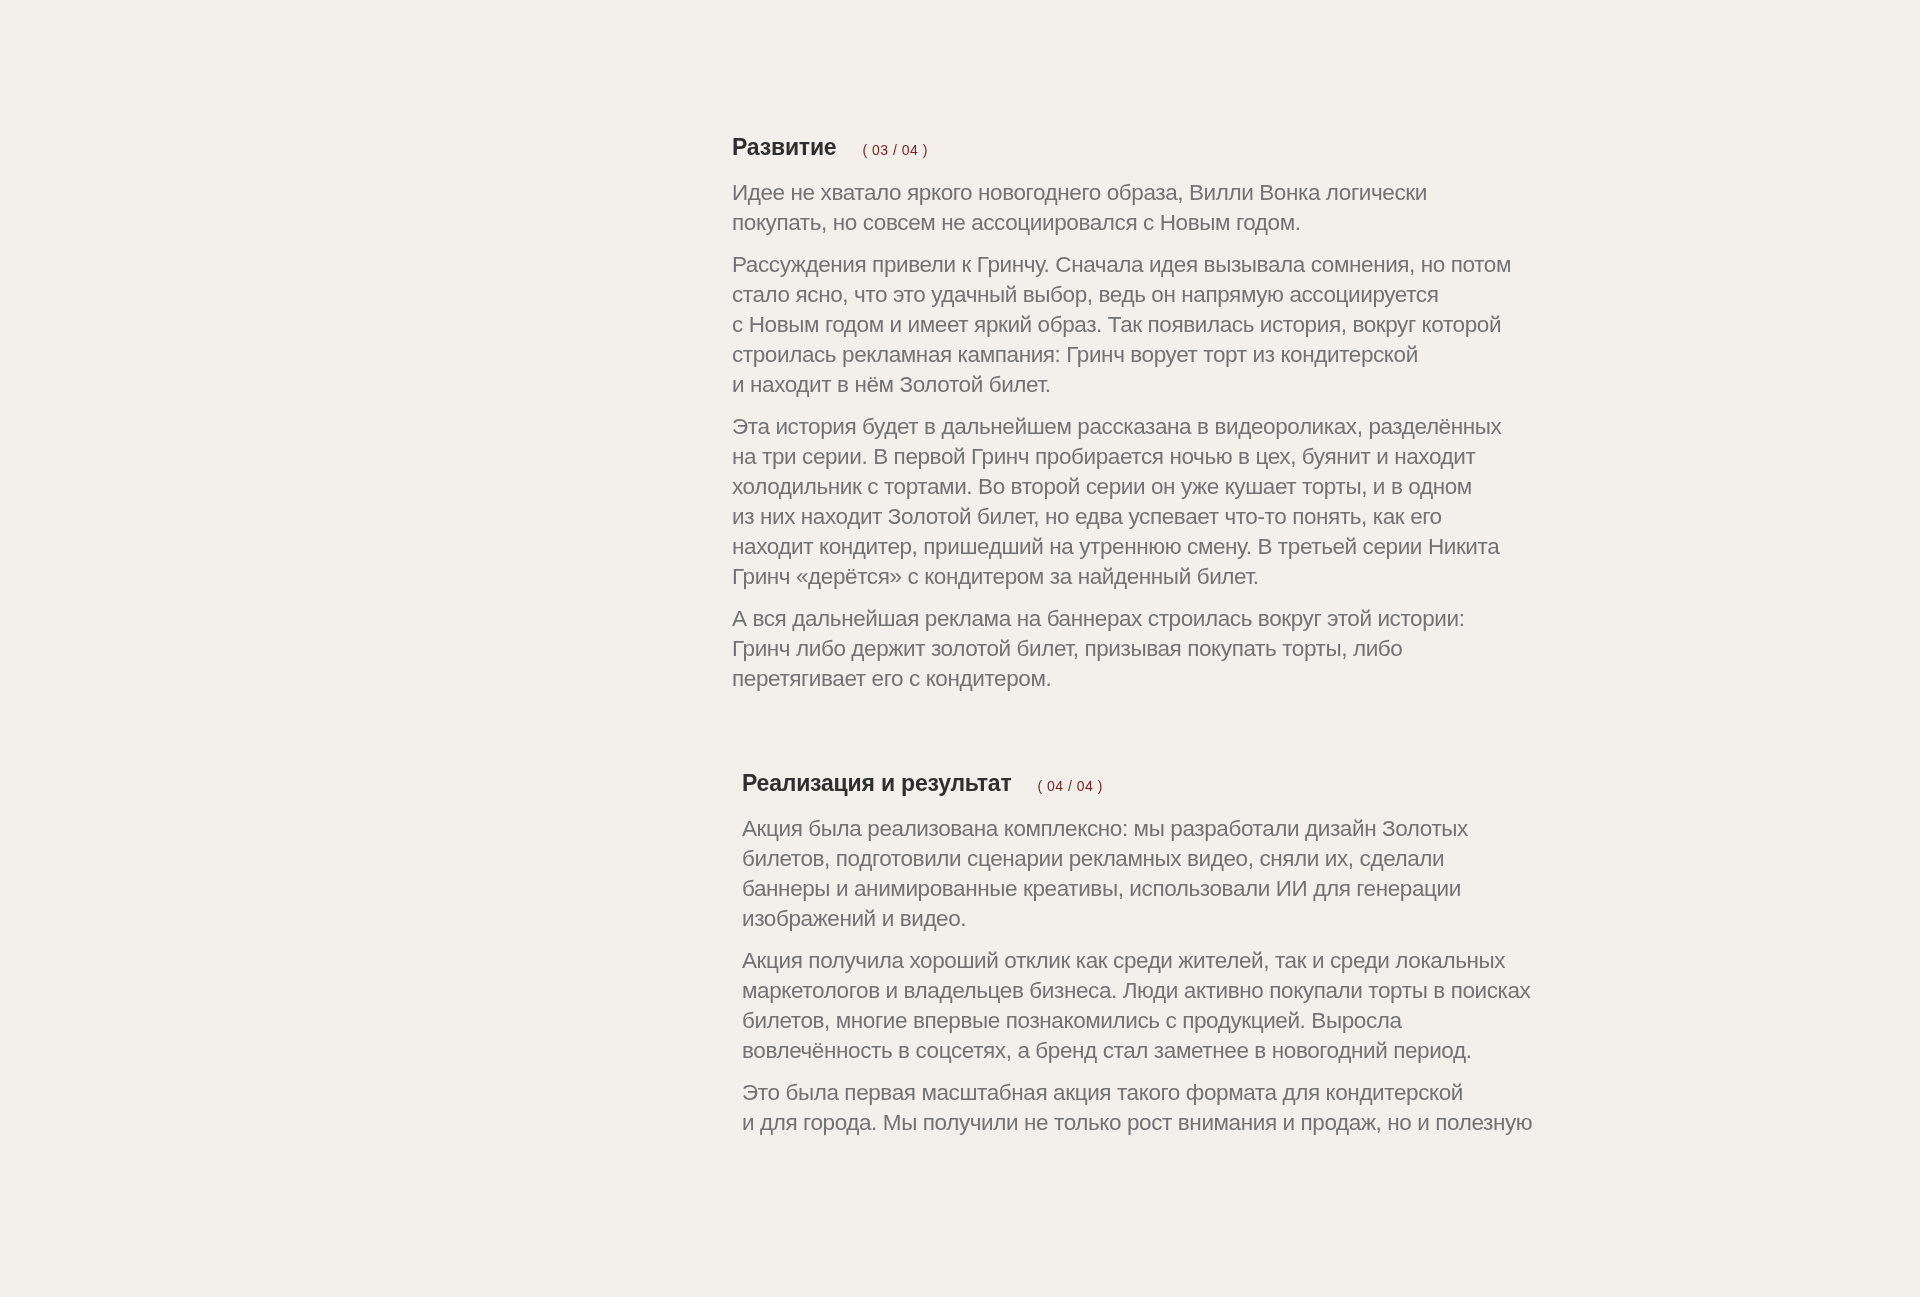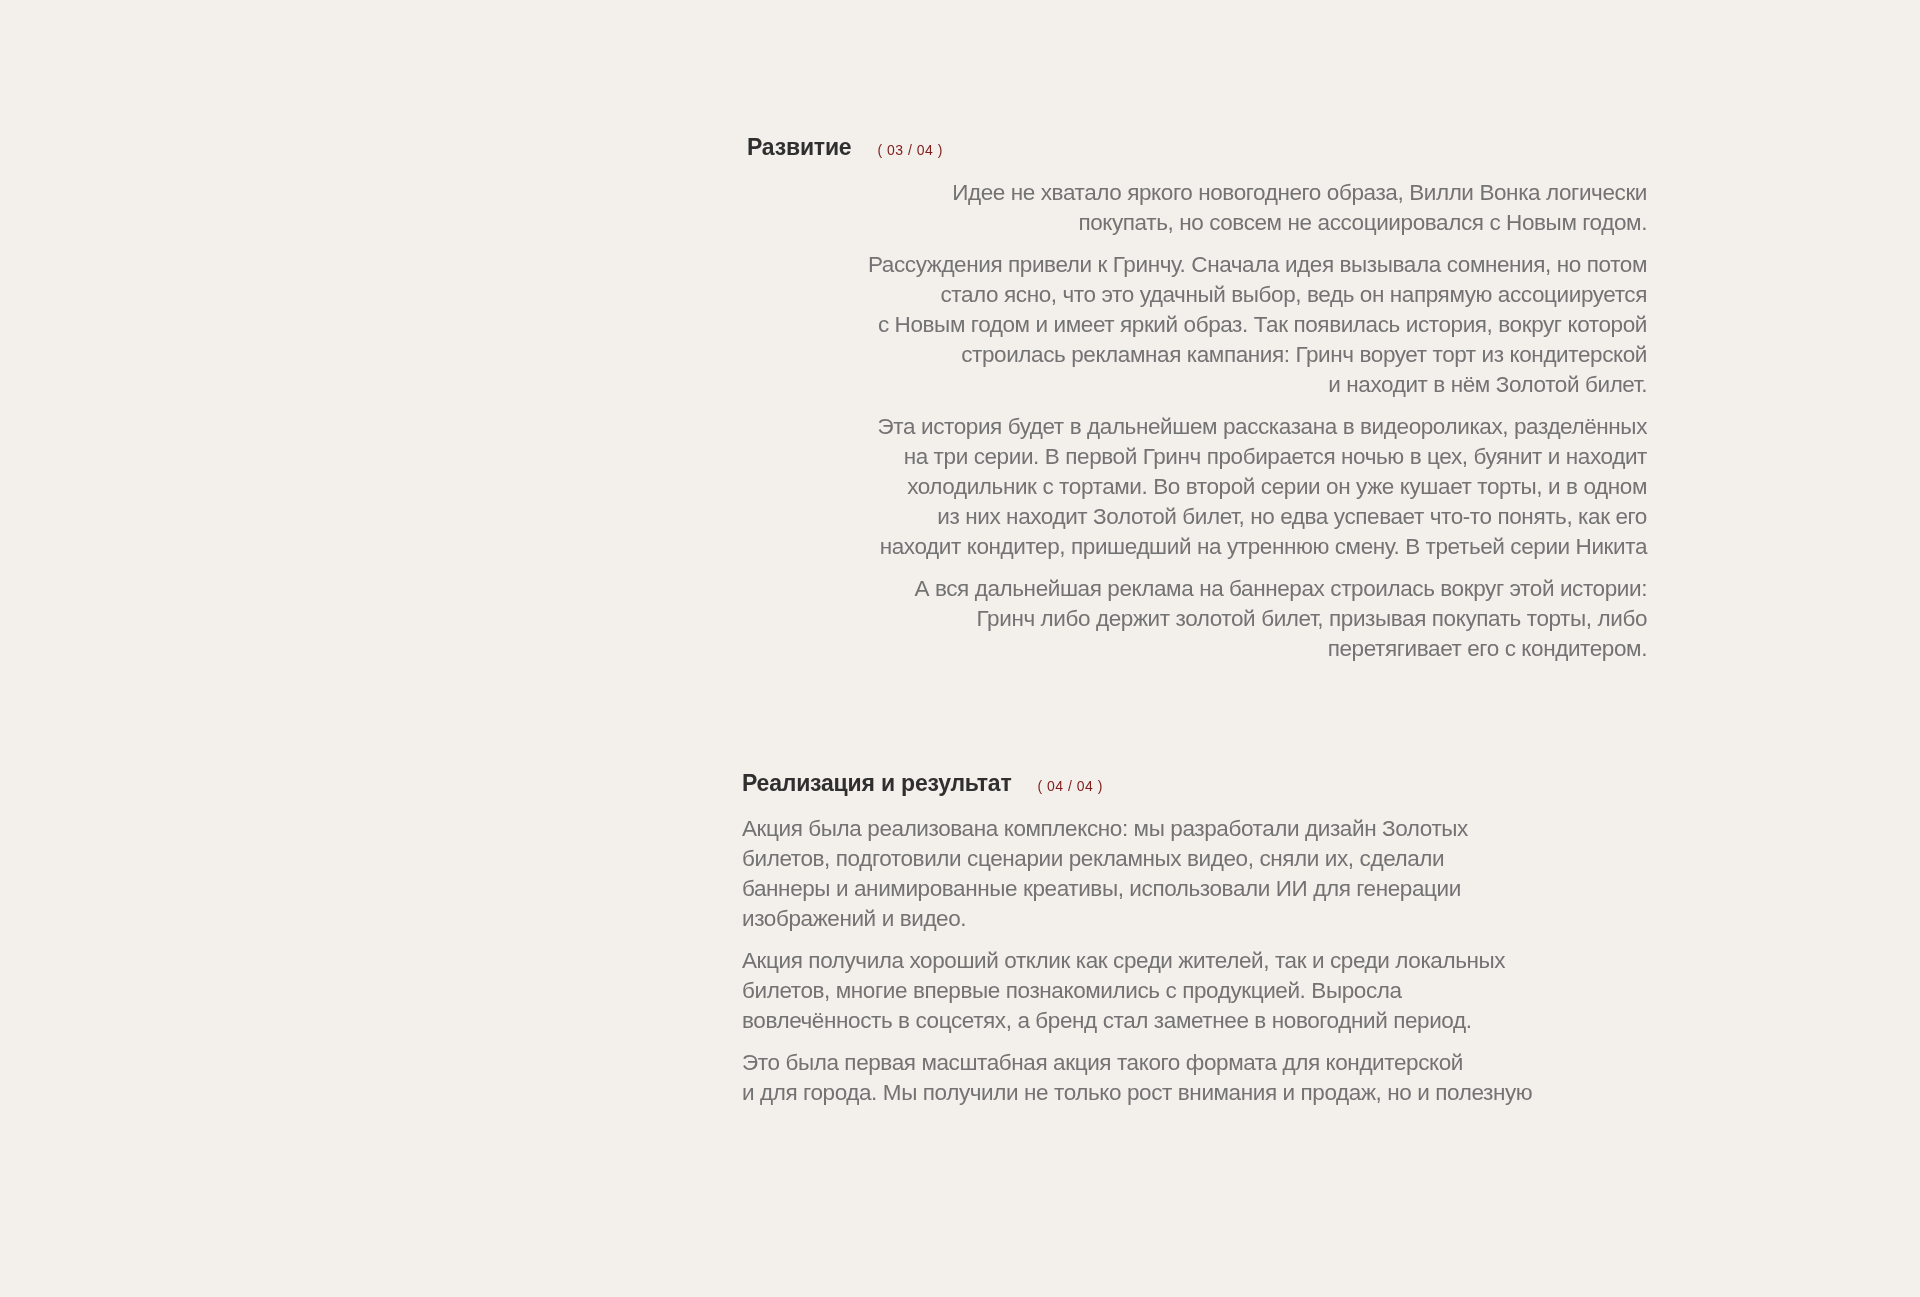--- a/index.html
+++ b/index.html
@@ -1,21 +1,21 @@
 <!DOCTYPE html>
 <html><head>
 <meta charset="utf-8">
 <style>
   html, body { margin:0; padding:0; }
   body {
     width:1920px; height:1297px; background:#f3efeb; position:relative; overflow:hidden;
     font-family:"Liberation Sans", sans-serif; color:#3a3a3a;
   }
   .section { position:absolute; width:900px; }
-  .sec1 { left:747px; top:134px;text-align:right; }
+  .sec1 { left:732px; top:134px; }
   .sec2 { left:742px; top:770px; }
   .head { display:flex; align-items:baseline; height:36px; margin-bottom:8px; }
   .title { font-size:23px; font-weight:bold; color:#2f2f2f; letter-spacing:-0.2px; }
   .counter { font-size:14px; color:#7f1d1d; margin-left:26px; letter-spacing:0.5px; }
   .para { font-size:22.5px; line-height:30px; margin:0 0 12px 0; letter-spacing:-0.4px; color:#737373; }
   .line { display:block; white-space:nowrap; }
 </style>
 </head>
 <body>
 
@@ -34,20 +34,21 @@
     <span class="line">с Новым годом и имеет яркий образ. Так появилась история, вокруг которой</span>
     <span class="line">строилась рекламная кампания: Гринч ворует торт из кондитерской</span>
     <span class="line">и находит в нём Золотой билет.</span>
   </p>
   <p class="para">
     <span class="line">Эта история будет в дальнейшем рассказана в видеороликах, разделённых</span>
     <span class="line">на три серии. В первой Гринч пробирается ночью в цех, буянит и находит</span>
     <span class="line">холодильник с тортами. Во второй серии он уже кушает торты, и в одном</span>
     <span class="line">из них находит Золотой билет, но едва успевает что-то понять, как его</span>
     <span class="line">находит кондитер, пришедший на утреннюю смену. В третьей серии Никита</span>
+    <span class="line">Гринч «дерётся» с кондитером за найденный билет.</span>
   </p>
   <p class="para">
     <span class="line">А вся дальнейшая реклама на баннерах строилась вокруг этой истории:</span>
     <span class="line">Гринч либо держит золотой билет, призывая покупать торты, либо</span>
     <span class="line">перетягивает его с кондитером.</span>
   </p>
 </div>
 
 <div class="section sec2">
   <div class="head">
@@ -55,20 +56,21 @@
     <span class="counter">( 04 / 04 )</span>
   </div>
   <p class="para">
     <span class="line">Акция была реализована комплексно: мы разработали дизайн Золотых</span>
     <span class="line">билетов, подготовили сценарии рекламных видео, сняли их, сделали</span>
     <span class="line">баннеры и анимированные креативы, использовали ИИ для генерации</span>
     <span class="line">изображений и видео.</span>
   </p>
   <p class="para">
     <span class="line">Акция получила хороший отклик как среди жителей, так и среди локальных</span>
+    <span class="line">маркетологов и владельцев бизнеса. Люди активно покупали торты в поисках</span>
     <span class="line">билетов, многие впервые познакомились с продукцией. Выросла</span>
     <span class="line">вовлечённость в соцсетях, а бренд стал заметнее в новогодний период.</span>
   </p>
   <p class="para">
     <span class="line">Это была первая масштабная акция такого формата для кондитерской</span>
     <span class="line">и для города. Мы получили не только рост внимания и продаж, но и полезную</span>
   </p>
 </div>
 
 </body></html>

